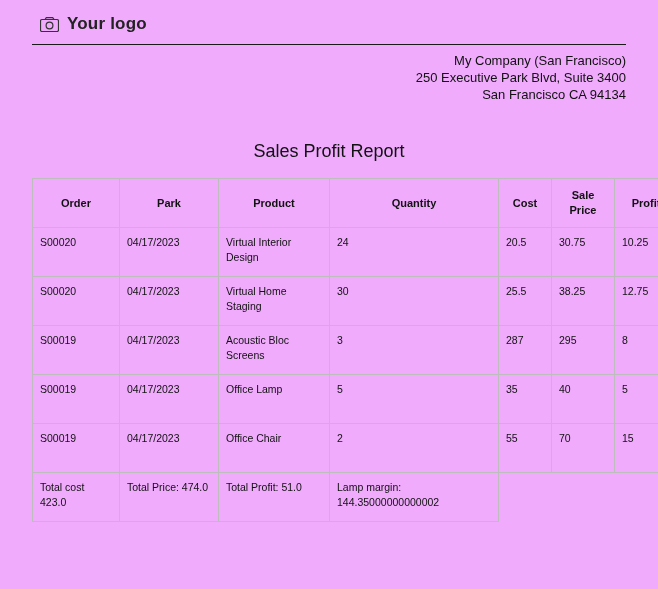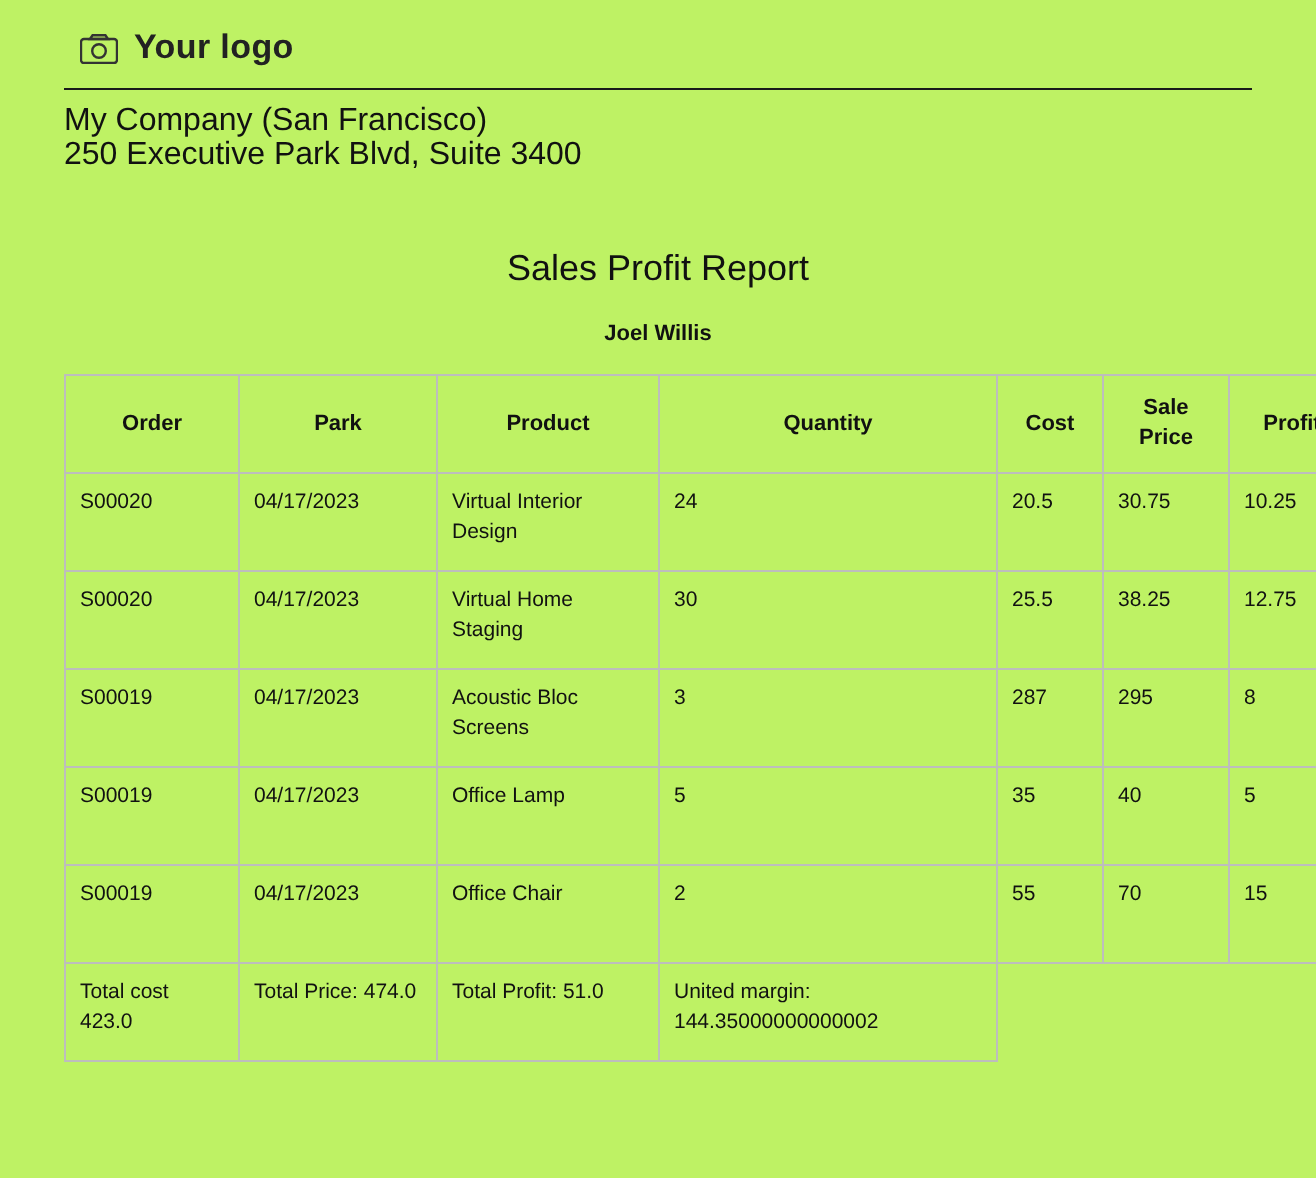--- a/index.html
+++ b/index.html
@@ -12,21 +12,21 @@
     height: 589px;
     font-family: "Liberation Sans", sans-serif;
     color: #1a1a1a;
     overflow: hidden;
   }
   .page {
     position: relative;
     width: 658px;
     height: 589px;
     box-sizing: border-box;
-    background: #bef264;
+    background: #f0abfc;
     padding: 14px 32px 0 32px;
   }
   
   .logo-row {
     display: flex;
     align-items: center;
     gap: 8px;
     padding-left: 8px;
     margin-bottom: 10px;
   }
@@ -42,23 +42,24 @@
     font-weight: bold;
     color: #222;
     letter-spacing: 0.2px;
   }
   .hr {
     border: none;
     border-top: 1px solid #1a1a1a;
     margin: 0 0 7px 0;
   }
   .addr {
-    font-size: 16px;
+    font-size: 13px;
     line-height: 17px;
     color: #111;
+    text-align: right;
   }
   .addr div { white-space: pre; }
 
   
   .title-block {
     text-align: center;
     margin-top: 38px;
   }
   .report-title {
     font-size: 18px;
@@ -135,25 +136,25 @@
       </svg>
     </span>
     <span class="logo-text">Your logo</span>
   </div>
 
   <hr class="hr">
 
   <div class="addr">
     <div>My Company (San Francisco)</div>
     <div>250 Executive Park Blvd, Suite 3400</div>
+    <div>San Francisco CA 94134</div>
   </div>
 
   <div class="title-block">
     <h1 class="report-title">Sales Profit Report</h1>
-    <div class="report-author">Joel Willis</div>
   </div>
 
   <table class="report">
     <thead>
       <tr>
         <th class="c-order">Order</th>
         <th class="c-date">Park</th>
         <th class="c-product">Product</th>
         <th class="c-qty">Quantity</th>
         <th class="c-cost">Cost</th>
@@ -210,21 +211,21 @@
         <td>2</td>
         <td>55</td>
         <td>70</td>
         <td>15</td>
 
       </tr>
       <tr class="totals">
         <td>Total cost 423.0</td>
         <td>Total Price: 474.0</td>
         <td>Total Profit: 51.0</td>
-        <td>United margin: 144.35000000000002</td>
+        <td>Lamp margin: 144.35000000000002</td>
         <td class="empty-cell"></td>
         <td class="empty-cell"></td>
         <td class="empty-cell"></td>
 
       </tr>
     </tbody>
   </table>
 
 </div>
 

